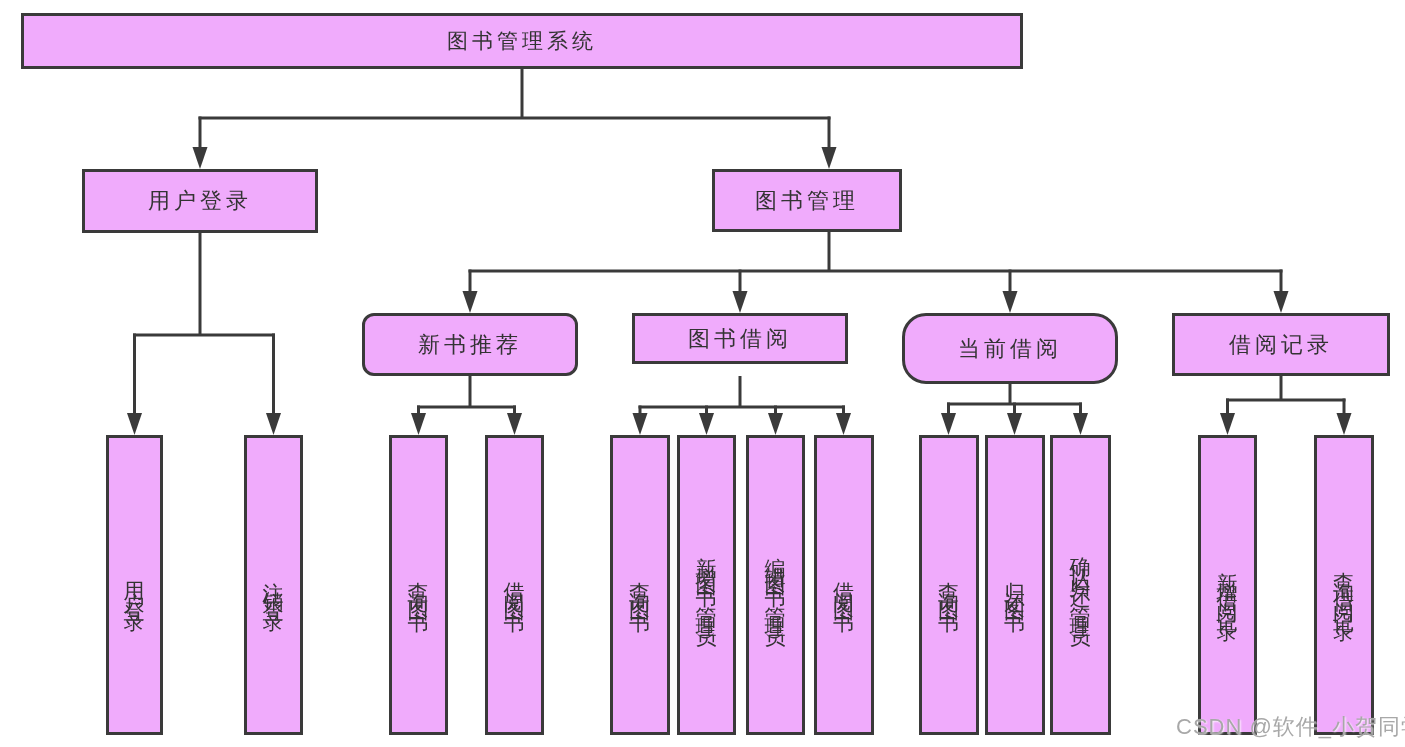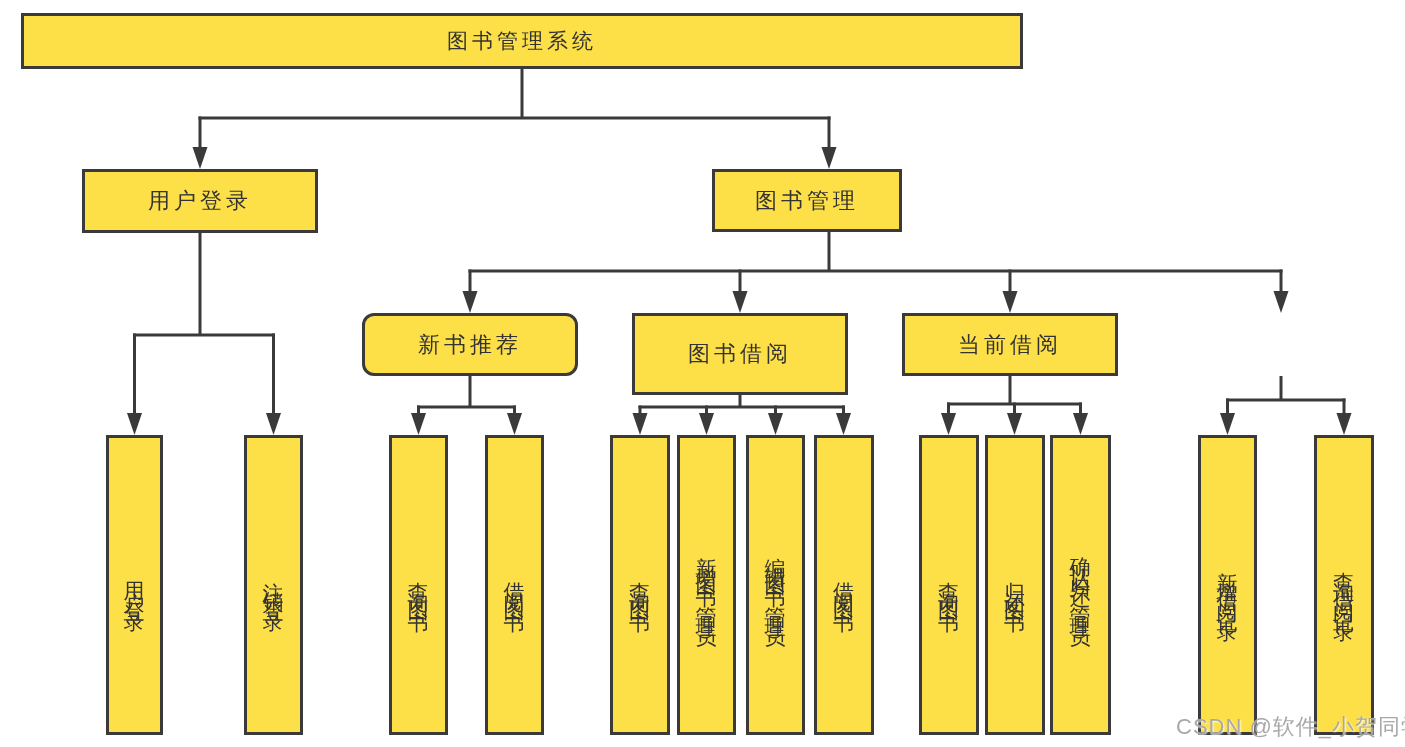--- a/index.html
+++ b/index.html
@@ -20,21 +20,21 @@
     left: 0;
     top: 0;
     width: 1405px;
     height: 747px;
     pointer-events: none;
   }
   .node {
     position: absolute;
     box-sizing: border-box;
     border: 3px solid #3a3a3a;
-    background: #fde047;
+    background: #f0abfc;
     color: #333333;
     display: flex;
     align-items: center;
     justify-content: center;
     text-align: center;
     z-index: 2;
   }
   .node.h {
     font-size: 22px;
     letter-spacing: 4px;
@@ -129,22 +129,23 @@
     <line x1="1344" y1="398.5" x2="1344" y2="416"></line>
     <polygon points="1336.5,413 1351.5,413 1344,435" stroke="none"></polygon>
   </svg>
 
   <div class="node h rootbox" style="left:21px; top:13px; width:1002px; height:56px;">图书管理系统</div>
 
   <div class="node h" style="left:82px; top:169px; width:236px; height:64px;">用户登录</div>
   <div class="node h" style="left:712px; top:169px; width:190px; height:63px;">图书管理</div>
 
   <div class="node h" style="left:362px; top:313px; width:216px; height:63px;border-radius:12px;">新书推荐</div>
-  <div class="node h" style="left:632px; top:313px; width:216px; height:82px;">图书借阅</div>
-  <div class="node h" style="left:902px; top:313px; width:216px; height:63px;">当前借阅</div>
+  <div class="node h" style="left:632px; top:313px; width:216px; height:51px;">图书借阅</div>
+  <div class="node h" style="left:902px; top:313px; width:216px; height:71px;border-radius:24px;">当前借阅</div>
+  <div class="node h" style="left:1172px; top:313px; width:218px; height:63px;">借阅记录</div>
 
   <div class="node leaf" style="left:106px; top:435px; width:57px; height:300px;">用户登录</div>
   <div class="node leaf" style="left:244px; top:435px; width:59px; height:300px;">注销登录</div>
 
   <div class="node leaf" style="left:389px; top:435px; width:59px; height:300px;">查询图书</div>
   <div class="node leaf" style="left:485px; top:435px; width:59px; height:300px;">借阅图书</div>
 
   <div class="node leaf" style="left:610px; top:435px; width:60px; height:300px;">查询图书</div>
   <div class="node leaf" style="left:677px; top:435px; width:59px; height:300px;">新增图书（管理员）</div>
   <div class="node leaf" style="left:746px; top:435px; width:59px; height:300px;">编辑图书（管理员）</div>

